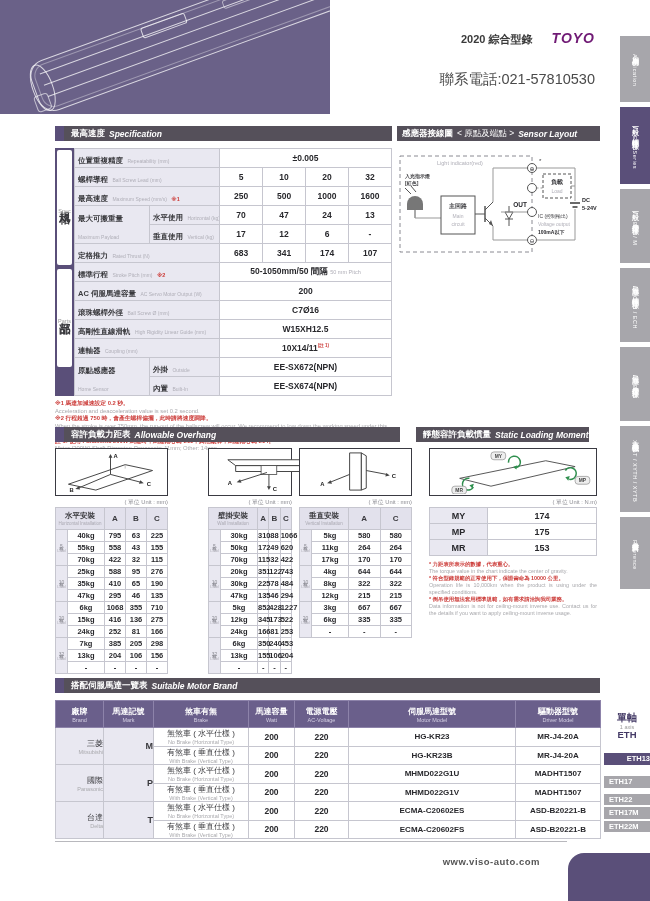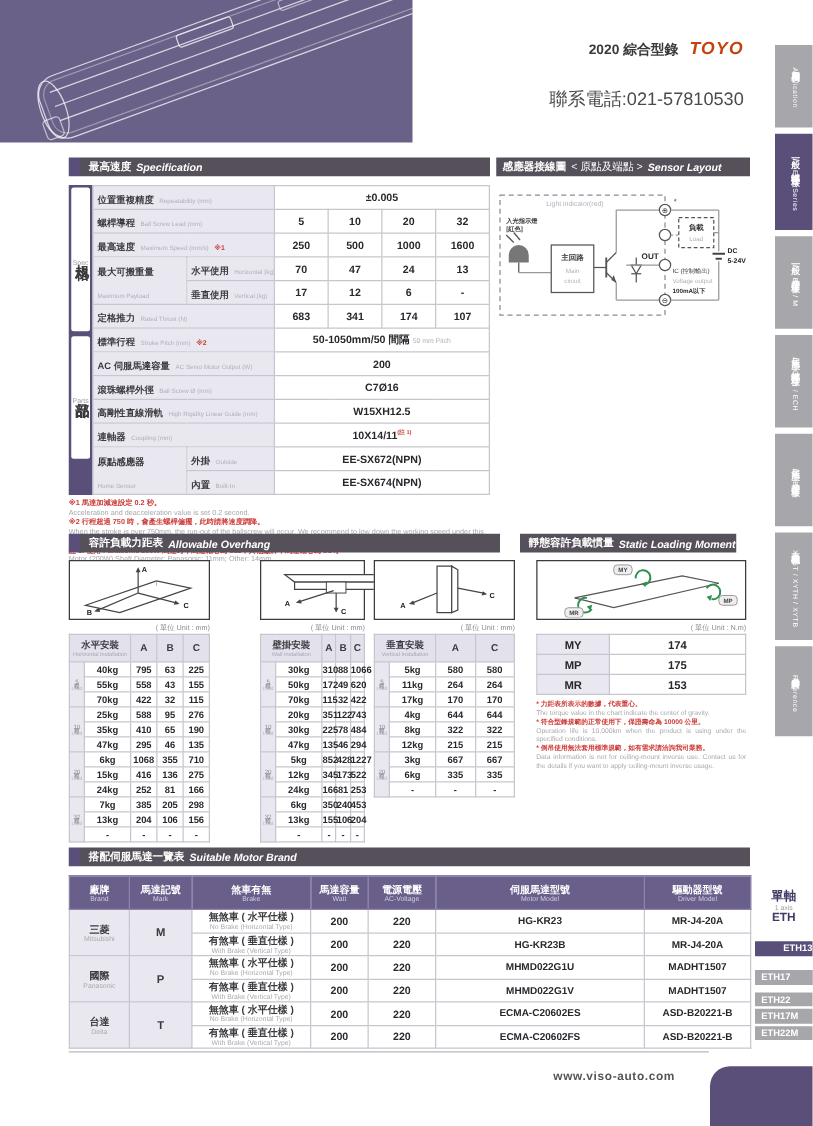--- a/index.html
+++ b/index.html
@@ -2,21 +2,21 @@
 <html><head>
 <meta charset="utf-8">
 <style>
   * { margin:0; padding:0; box-sizing:border-box; }
   html,body { width:650px; height:901px; }
   body { position:relative; background:#fff; font-family:"Liberation Sans","DejaVu Sans",sans-serif; color:#3a3a3e; overflow:hidden; }
 
   
   #product-image { position:absolute; left:0; top:0; width:330px; height:114px; background:#6a6188; }
   #catalog-line { position:absolute; left:400px; top:30px; width:195px; text-align:right; font-size:11px; font-weight:bold; color:#3a3a3a; }
-  #catalog-line .logo { font-style:italic; font-weight:900; font-size:14px; letter-spacing:1px; margin-left:6px; color:#c2410c; }
+  #catalog-line .logo { font-style:italic; font-weight:900; font-size:14px; letter-spacing:1px; margin-left:16px; color:#701a75; }
   #phone { position:absolute; left:340px; top:70px; width:255px; text-align:right; font-size:14.5px; color:#4a4a4a; }
 
   
   .vtab { position:absolute; right:0; width:30px; background:#a7a6ab; color:#fff; writing-mode:vertical-rl; text-orientation:mixed; text-align:center; display:flex; flex-direction:row; align-items:center; justify-content:center; }
   .vtab.active { background:#5a4f79; }
   .vtab .zh { display:block; font-size:7px; font-weight:bold; letter-spacing:1px; }
   .vtab .en { display:block; font-size:5.5px; letter-spacing:.5px; }
   #axis-group { position:absolute; right:0; top:712px; width:46px; text-align:center; line-height:1.15; }
   #axis-group .g-zh { font-size:10px; font-weight:bold; color:#443a66; }
   #axis-group .g-en { font-size:5.5px; color:#999; }
@@ -90,22 +90,22 @@
   #static-notes .fn-red { font-size:5.4px; }
   #static-notes .fn-gray { font-size:5.4px; }
 
   
   #motor-row { position:absolute; left:55px; top:678px; width:545px; }
   .motor-table { width:545px; margin-top:7px; border:1.5px solid #3a3a42; table-layout:fixed; }
   .motor-table th { background:#6a5f8b; color:#fff; border:1px solid #8d83aa; height:27px; }
   .motor-table th .hzh { display:block; font-size:8px; font-weight:bold; }
   .motor-table th .hen { display:block; font-size:5.5px; font-weight:normal; color:#d4cfe3; }
   .motor-table td { border:1px solid #c6c6cf; height:18.5px; text-align:center; background:#fff; }
-  .motor-table td.brand, .motor-table td.mark { background:#e9e8f1; }
-  .motor-table .bzh { display:block; font-size:8px; font-weight:bold; color:#3a3a3e; }
+  .motor-table td.brand, .motor-table td.mark { background:#e9e8f1;text-align:right; }
+  .motor-table .bzh { display:block; font-size:8px; font-weight:normal; color:#3a3a3e; }
   .motor-table .ben { display:block; font-size:5.5px; color:#a9a9ad; }
   .motor-table td.mark { font-size:9px; font-weight:bold; color:#3a3a3e; }
   .motor-table td.num { font-size:8.5px; font-weight:bold; color:#28282c; }
   .motor-table td.model { font-size:8px; font-weight:bold; color:#28282c; }
   .motor-table tr.brand-start td { border-top:1.5px solid #55555e; }
 
   
   #footer-line { position:absolute; left:55px; top:841px; width:512px; height:1px; background:#b8b8bd; }
   #website { position:absolute; left:350px; top:856px; width:190px; text-align:right; font-size:9.5px; font-weight:bold; color:#555; letter-spacing:.5px; }
 

